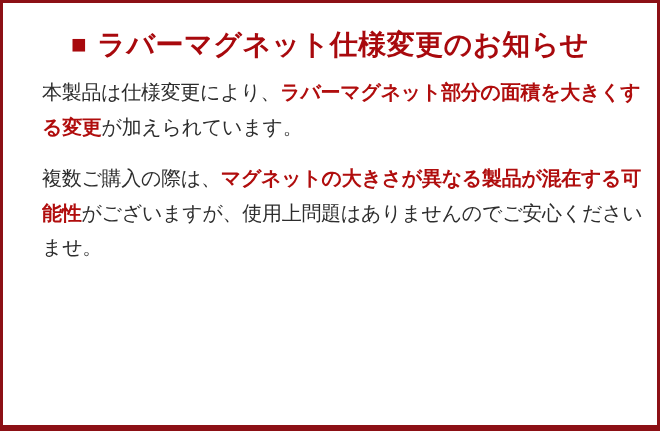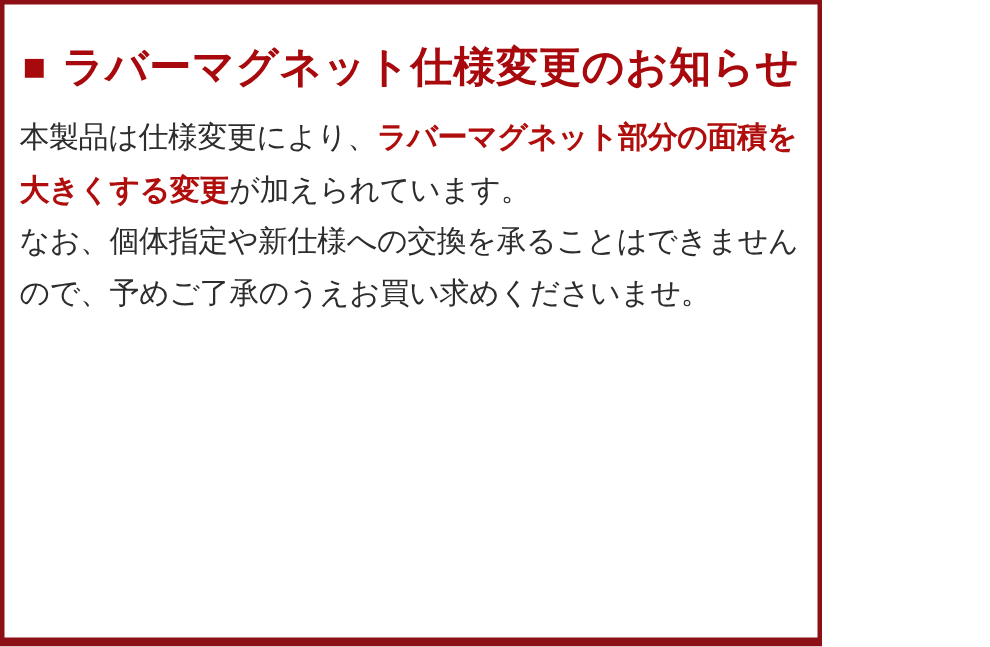--- a/index.html
+++ b/index.html
@@ -14,21 +14,21 @@
     padding: 0;
   }
   body {
     width: 660px;
     height: 431px;
     font-family: "Liberation Sans", "DejaVu Sans", sans-serif;
     background: var(--bg);
   }
   .frame {
     box-sizing: border-box;
-    width: 548px;
+    width: 660px;
     height: 431px;
     border: 3px solid var(--border-color);
     border-bottom-width: 6px;
     background: var(--bg);
     overflow: hidden;
   }
   .title {
     margin: 24px 0 13px 0;
     text-align: center;
     font-size: 28px;
@@ -42,20 +42,21 @@
     margin-right: 10px;
     font-size: 26px;
     vertical-align: 1px;
   }
   .body {
     padding: 0 10px;
     font-size: 20px;
     line-height: 34.5px;
     color: var(--body-text);
     letter-spacing: -0.3px;
+    margin-left: 29px;
   }
   .para {
     margin: 0;
   }
   .para.new-block {
     margin-top: 17px;
   }
   .run.em {
     color: var(--em-red);
     font-weight: bold;
@@ -63,15 +64,15 @@
 </style>
 </head>
 <body>
 
 <div class="frame">
   <h1 class="title">
     <span class="bullet">■</span><span>ラバーマグネット仕様変更のお知らせ</span>
   </h1>
   <div class="body" id="notice-body">
       <p class="para"><span class="run">本製品は仕様変更により、</span><span class="run em">ラバーマグネット部分の面積を大きくする変更</span><span class="run">が加えられています。</span></p>
-      <p class="para"><span class="run">なお、個体指定や新仕様への交換を承ることはできませんので、予めご了承のうえお買い求めくださいませ。</span></p>
+      <p class="para new-block"><span class="run">複数ご購入の際は、</span><span class="run em">マグネットの大きさが異なる製品が混在する可能性</span><span class="run">がございますが、使用上問題はありませんのでご安心くださいませ。</span></p>
     </div>
 </div>
 
 </body></html>

